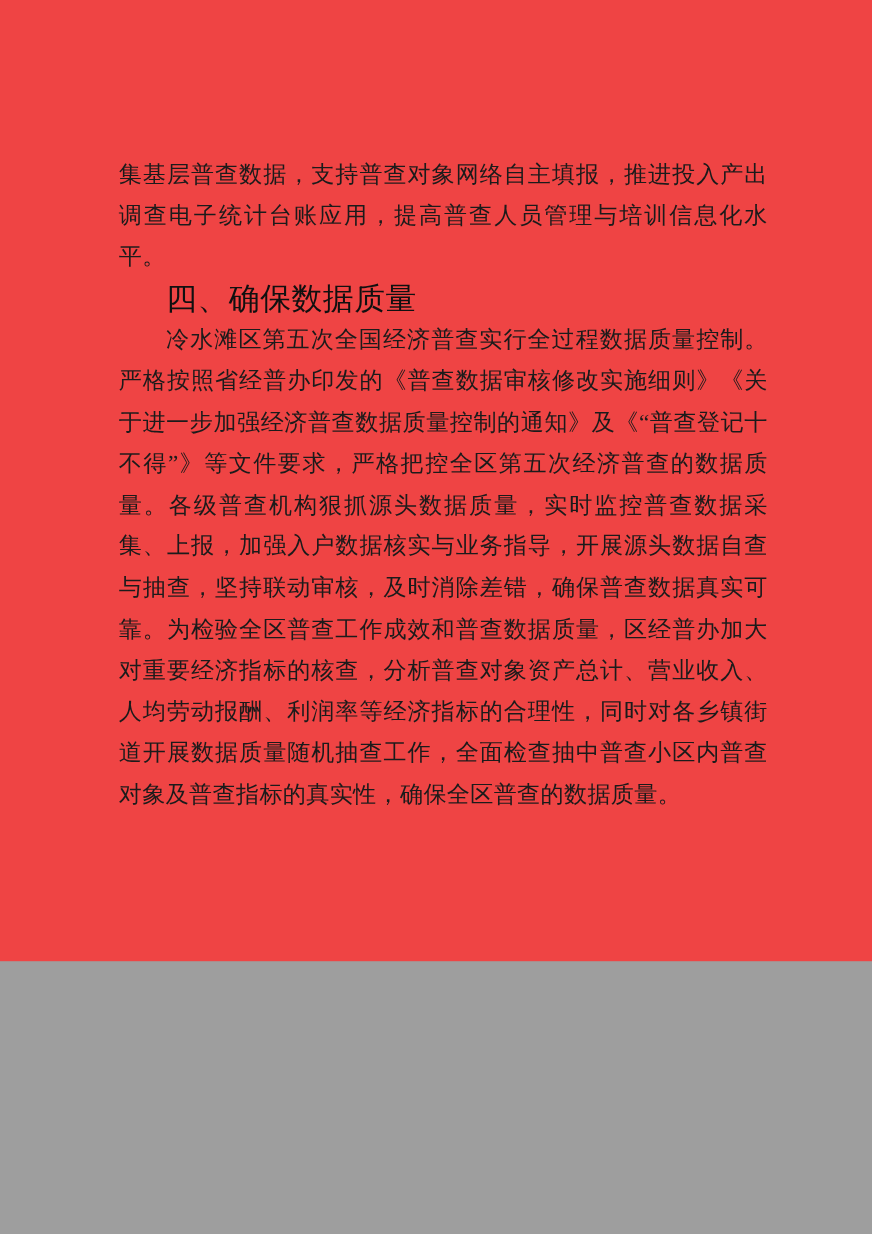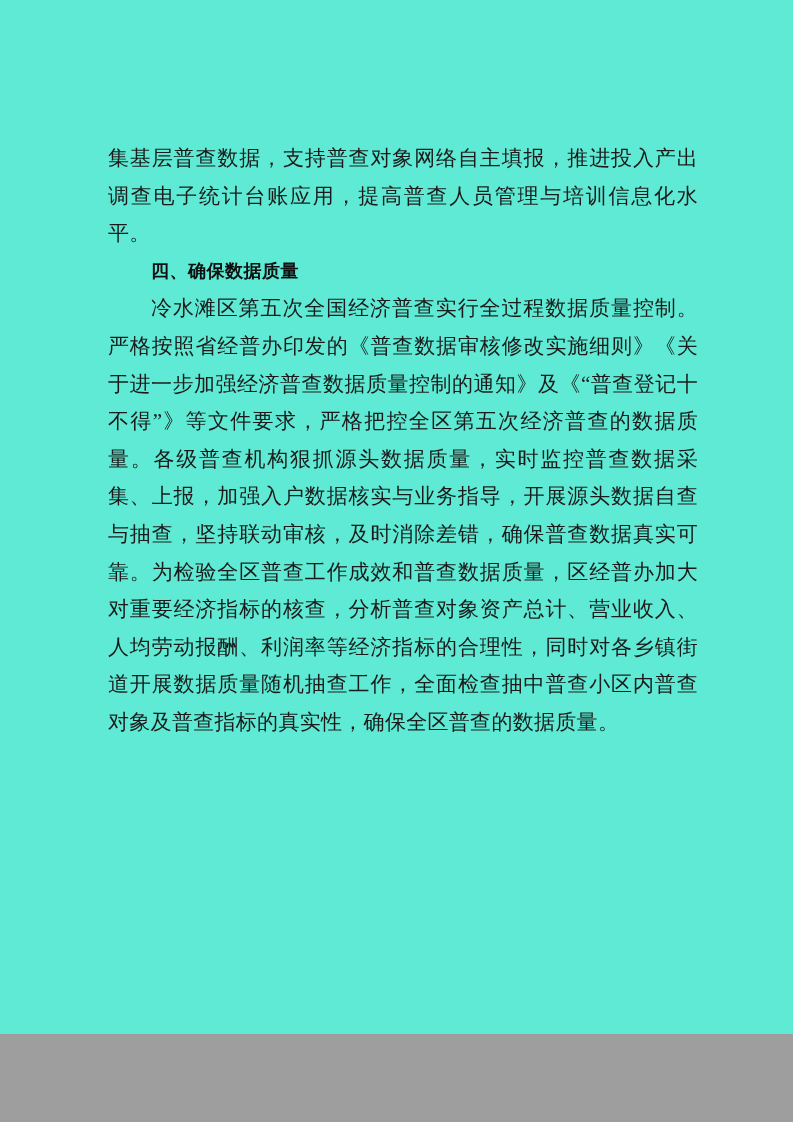--- a/index.html
+++ b/index.html
@@ -3,23 +3,23 @@
 <meta charset="utf-8">
 <style>
   html, body {
     margin: 0;
     padding: 0;
     background: #9e9e9e;
   }
   .page {
     position: relative;
     width: 793px;
-    height: 1034px;
+    height: 874px;
     margin: 0 auto;
-    background: #5eead4;
+    background: #ef4444;
     color: #1b1b1b;
     font-family: "Liberation Serif", "DejaVu Serif", serif;
     overflow: hidden;
     box-sizing: border-box;
   }
   .content {
     position: absolute;
     left: 108px;
     top: 140px;
     width: 590px;
@@ -30,23 +30,23 @@
     line-height: 37.6px;
     text-align: justify;
     text-justify: inter-ideograph;
     letter-spacing: 0.3px;
   }
   .para.indent {
     text-indent: 43px;
   }
   .section-heading {
     margin: 0;
-    font-size: 18px;
+    font-size: 28px;
     line-height: 37.6px;
-    font-weight: bold;
+    font-weight: normal;
     font-family: "Liberation Sans", "DejaVu Sans", sans-serif;
     color: #101010;
     text-indent: 43px;
     letter-spacing: 0.5px;
   }
   .page-footer {
     position: absolute;
     top: 1037px;
     left: 0;
     width: 100%;

